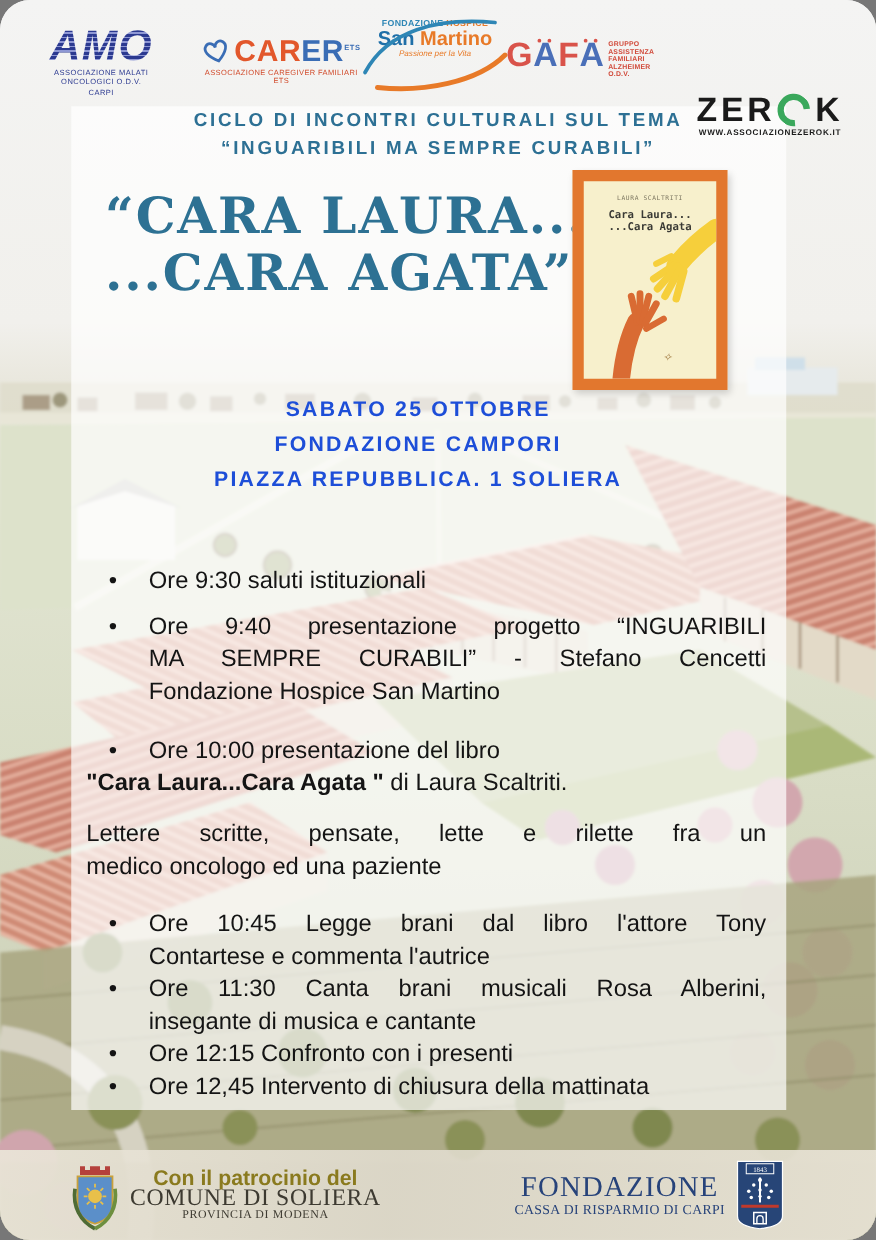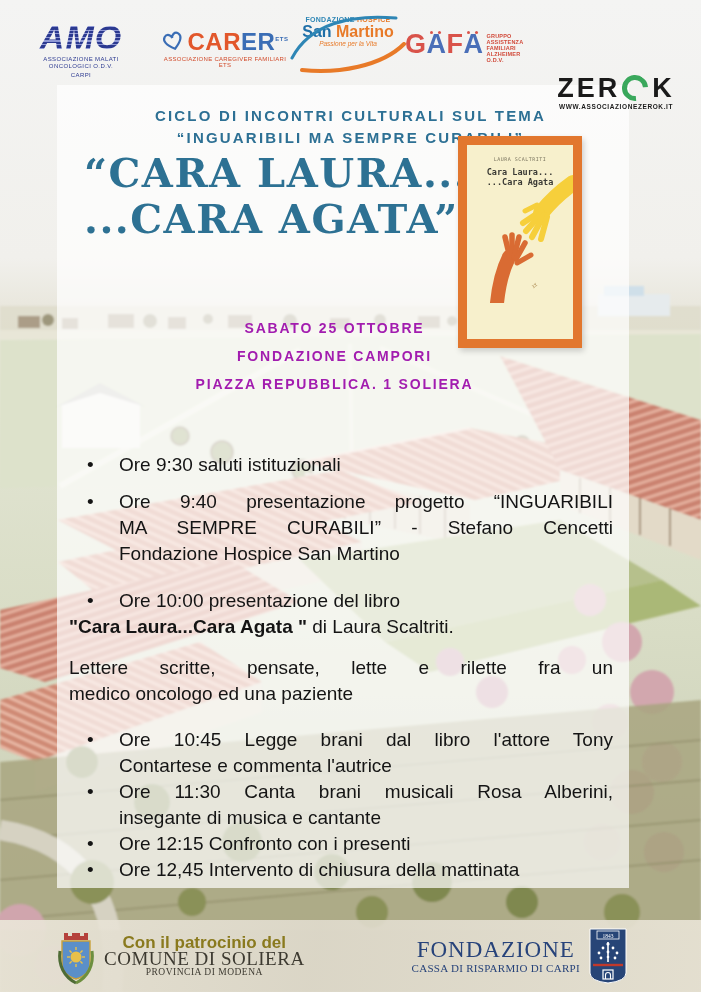--- a/index.html
+++ b/index.html
@@ -1,17 +1,17 @@
 <!DOCTYPE html>
 <html><head>
 <meta charset="utf-8">
 <style>
   html,body{margin:0;padding:0;}
   body{font-family:"Liberation Sans",sans-serif;background:#777;}
-  .poster{position:relative;width:701px;height:992px;margin:0 auto;overflow:hidden;background:#f2f2f1;}
+  .poster{position:relative;width:701px;height:992px;margin:0 auto;overflow:hidden;background:#f2f2f1;border-radius:24px;}
   .bg-svg{position:absolute;left:0;top:0;width:701px;height:992px;z-index:0;}
   .overlay-panel{position:absolute;left:57px;top:85px;width:572px;height:803px;background:rgba(255,255,255,0.70);z-index:1;}
   .content{position:absolute;z-index:2;}
 
   
   .logo{position:absolute;z-index:2;text-align:center;}
   .amo{left:22px;top:20px;width:118px;}
   .amo-word{font-size:34px;font-weight:bold;font-style:italic;letter-spacing:1px;color:#2b3990;
     background:repeating-linear-gradient(180deg,#2b3990 0 2.4px,#8e97d4 2.4px 3.6px);
     -webkit-background-clip:text;background-clip:text;-webkit-text-fill-color:transparent;line-height:34px;}
@@ -41,40 +41,40 @@
   .gafa-cap{font-size:5.5px;line-height:6px;color:#d14a3a;font-weight:bold;margin-left:3px;margin-top:3px;letter-spacing:.2px;}
   .zerok{left:556px;top:30px;width:120px;}
   .zerok-row{display:flex;align-items:center;justify-content:center;color:#1a1a1a;font-weight:bold;
     font-size:27px;letter-spacing:3px;line-height:28px;margin-top:44px;}
   .zerok-o{display:inline-block;width:16px;height:16px;border:5px solid #3aa85c;border-radius:50%;
     border-top-color:transparent;transform:rotate(130deg);margin:0 4px 0 2px;}
   .zerok-cap{font-size:6.5px;font-weight:bold;color:#1a1a1a;letter-spacing:.6px;margin-top:1px;}
 
   
   .heading{left:0;top:86px;width:701px;text-align:center;color:#2d7094;font-weight:bold;
-    font-size:15px;letter-spacing:2.2px;line-height:22px;margin-top:19px;}
+    font-size:15px;letter-spacing:2.2px;line-height:22px;}
   .main-title{left:84px;top:150px;width:400px;color:#2d7193;font-family:"DejaVu Serif",serif;
     font-weight:bold;font-size:40px;line-height:46px;letter-spacing:1.5px;white-space:nowrap;}
   .subtitle{left:97px;top:250px;width:400px;color:#2d7094;font-weight:bold;font-size:17.5px;
     letter-spacing:3px;line-height:28px;white-space:nowrap;}
 
   
-  .book{left:458px;top:136px;width:124px;height:212px;background:#f7f0cc;border:9px solid #e2772e;
+  .book{left:458px;top:136px;width:124px;height:176px;background:#f7f0cc;border:9px solid #e2772e;
     box-sizing:border-box;box-shadow:2px 3px 6px rgba(0,0,0,.18);}
   .book-inner{position:relative;width:100%;height:100%;overflow:hidden;}
   .book-author{position:absolute;top:11px;width:100%;text-align:center;font-family:"DejaVu Sans Mono",monospace;
     font-size:5px;letter-spacing:.5px;color:#7c7660;}
   .book-title{position:absolute;top:22px;width:100%;text-align:center;font-family:"DejaVu Sans Mono",monospace;
     font-size:8.5px;font-weight:bold;color:#3a3a35;line-height:10px;}
   .book-hands{position:absolute;left:0;top:0;}
   .book-mark{position:absolute;left:63px;top:136px;font-size:9px;color:#a9854d;font-style:italic;}
 
   
-  .event{left:0;top:314px;width:669px;text-align:center;color:#a21caf;font-weight:bold;
-    font-size:14px;letter-spacing:1.8px;line-height:28px;}
+  .event{left:0;top:314px;width:669px;text-align:center;color:#1d4ed8;font-weight:bold;
+    font-size:17px;letter-spacing:1.8px;line-height:28px;}
 
   
   .schedule{left:57px;top:412px;width:572px;box-sizing:border-box;padding:40px 16px 0 12px;
     color:#141414;font-size:19px;line-height:26px;}
   .brow{display:flex;margin-left:18px;}
   .dot{width:20px;flex:0 0 20px;}
   .btext{flex:1;margin-left:12px;}
   .ln{display:block;}
   .j{text-align:justify;text-align-last:justify;}
   .mb1{margin-bottom:11px;} .mb2{margin-bottom:21px;} .mb3{margin-bottom:15px;} .mb4{margin-bottom:20px;}

